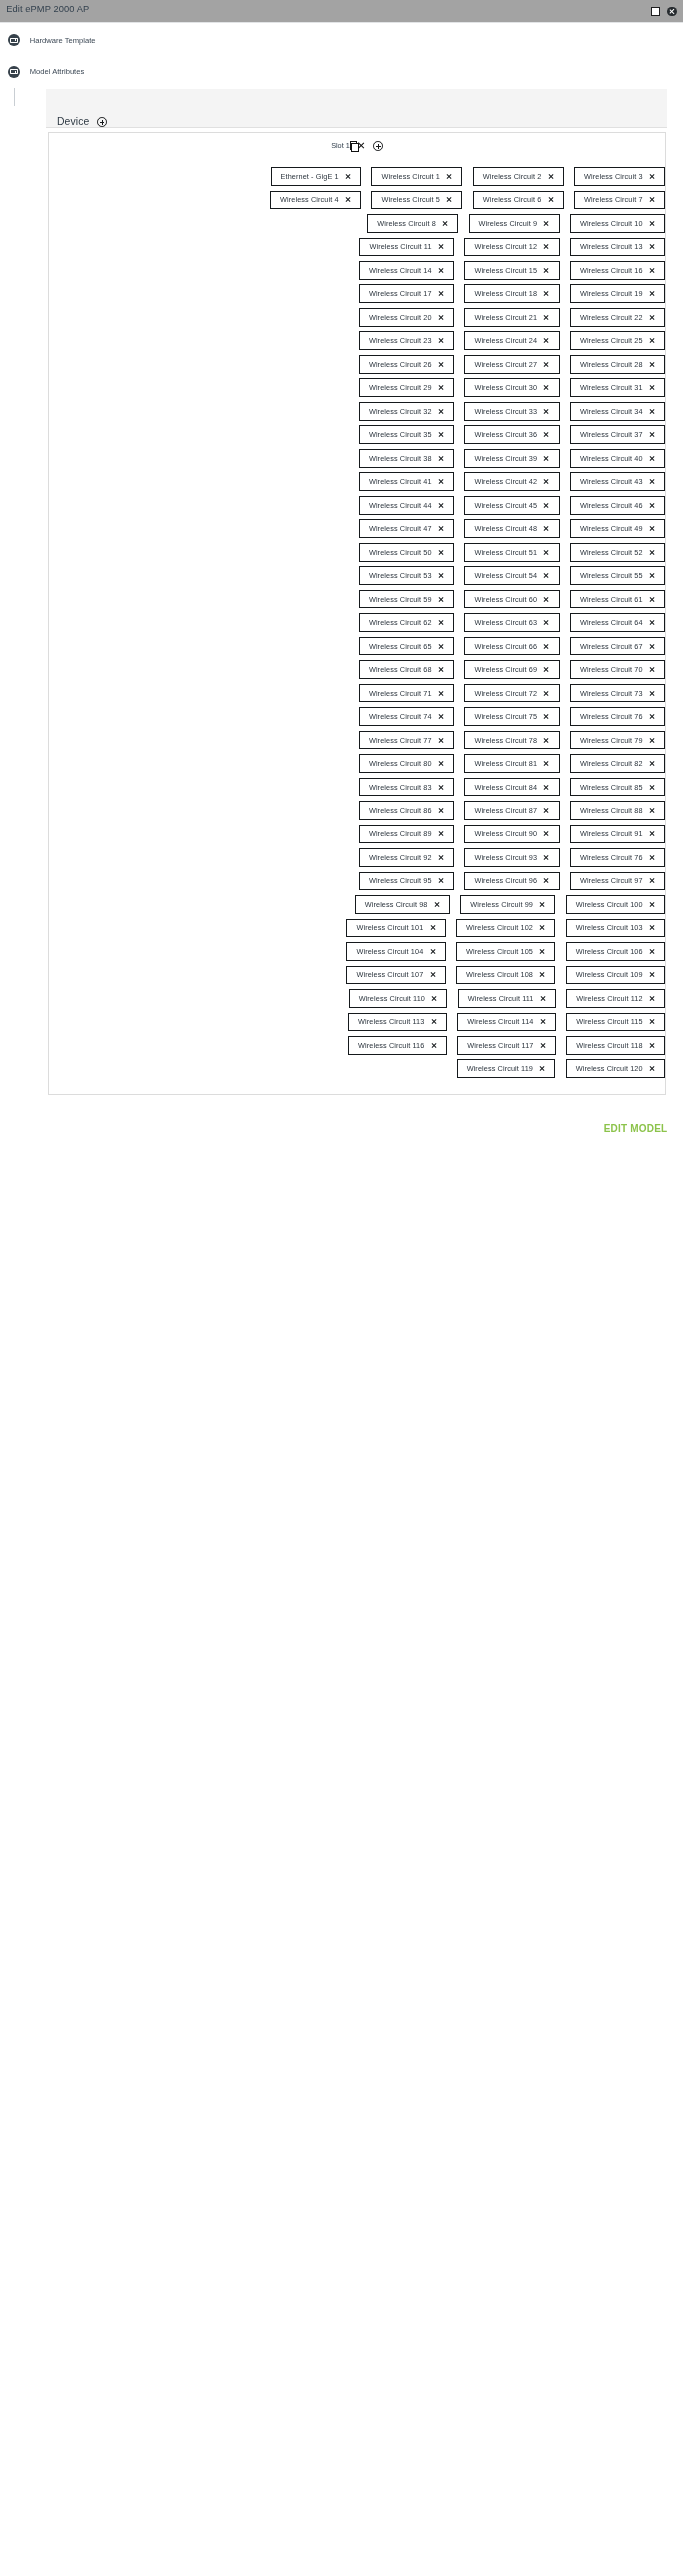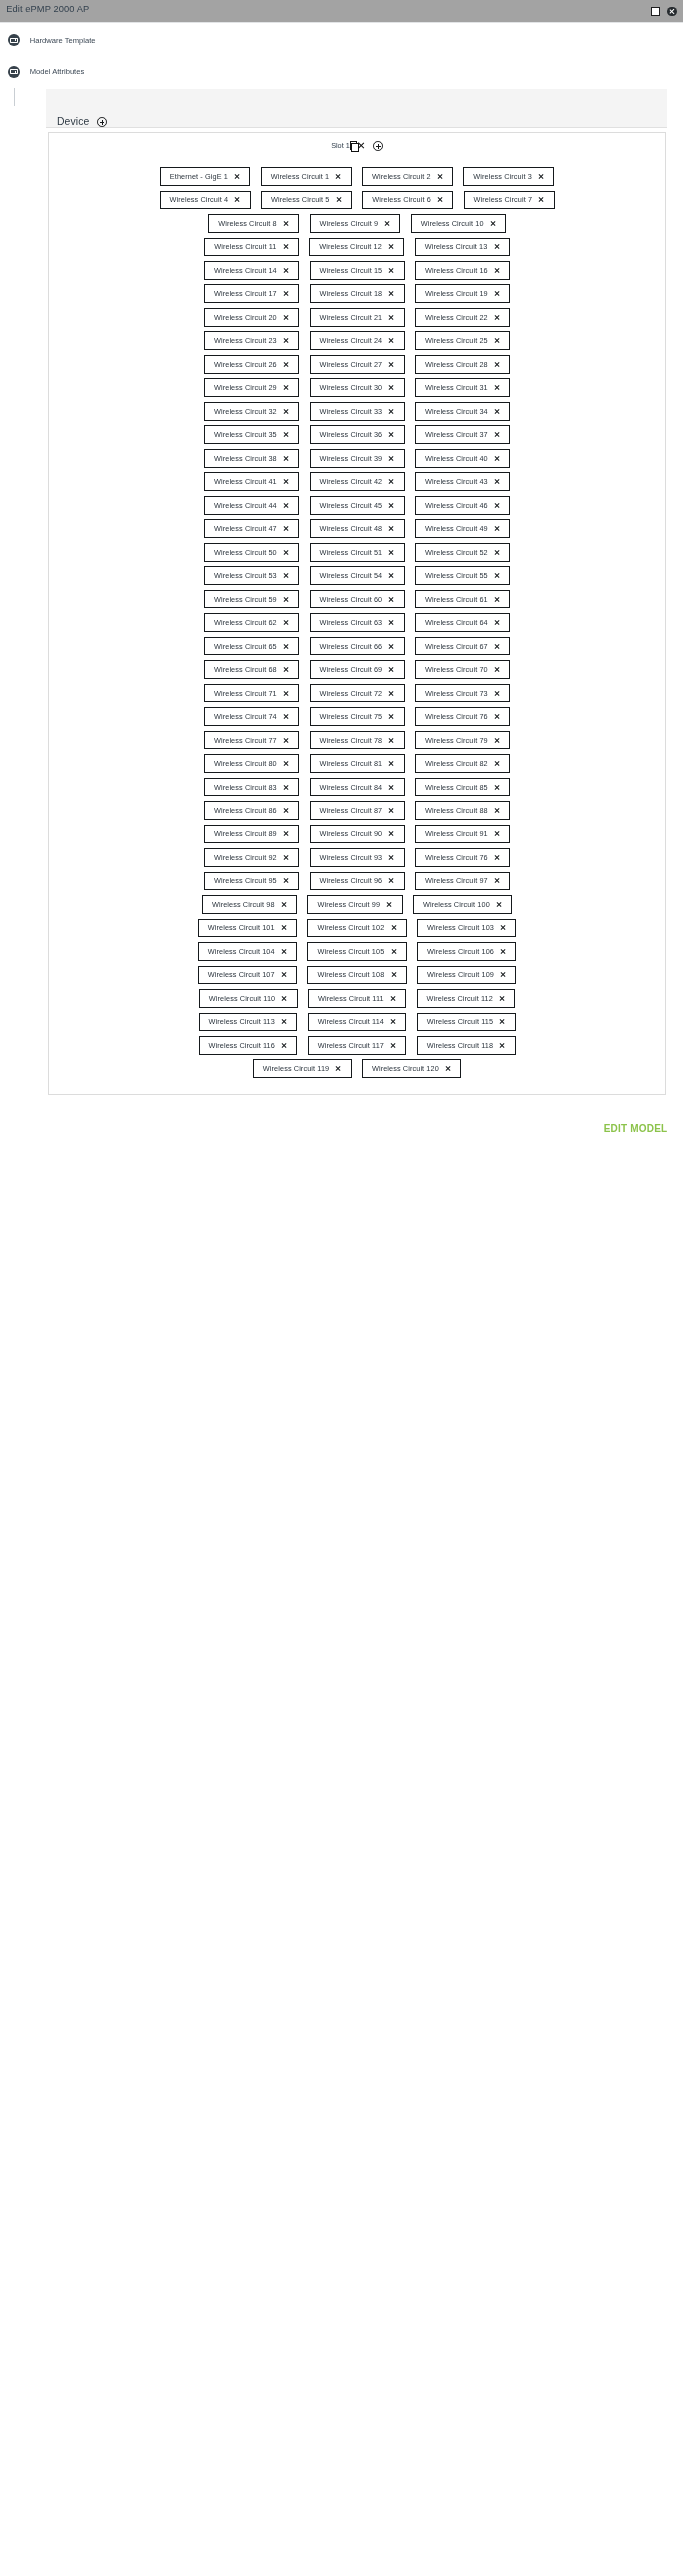--- a/index.html
+++ b/index.html
@@ -193,21 +193,21 @@
     width: 8.3px; height: 1px;
     background: #111;
   }
   .ico-x:before { transform: rotate(45deg); }
   .ico-x:after  { transform: rotate(-45deg); }
 
   
   .chip-rows { }
   .chip-row {
     display: flex;
-    justify-content: center;
+    justify-content: flex-end;
     gap: 10.4px;
     margin-bottom: 4.8px;
   }
   .chip {
     border: 0.7px solid #15191c;
     background: #ffffff;
     height: 18.7px;
     display: flex;
     align-items: center;
     justify-content: center;

